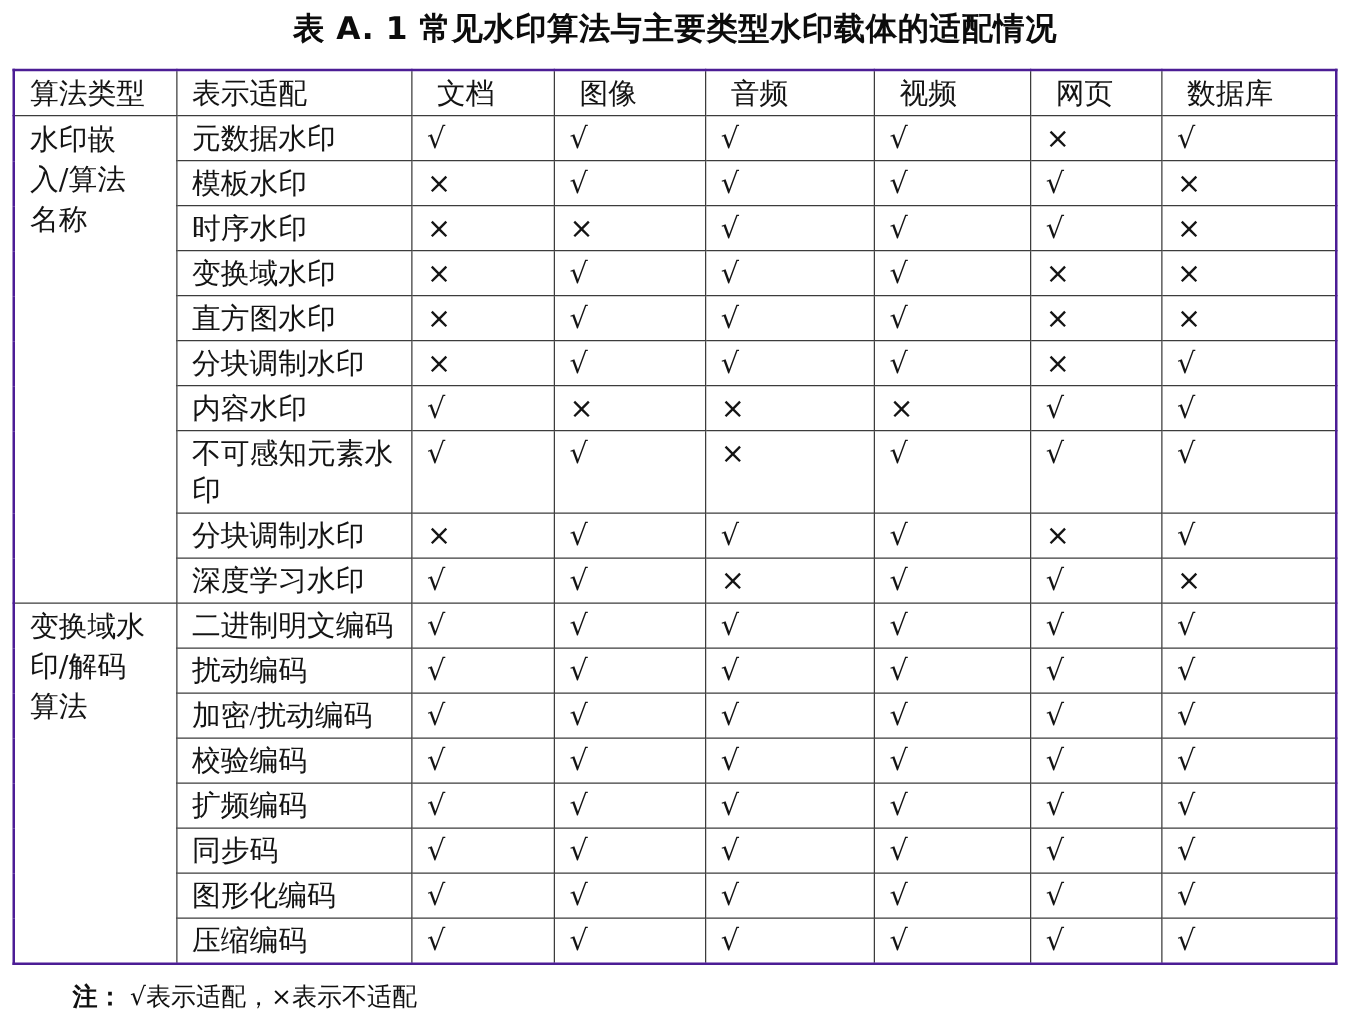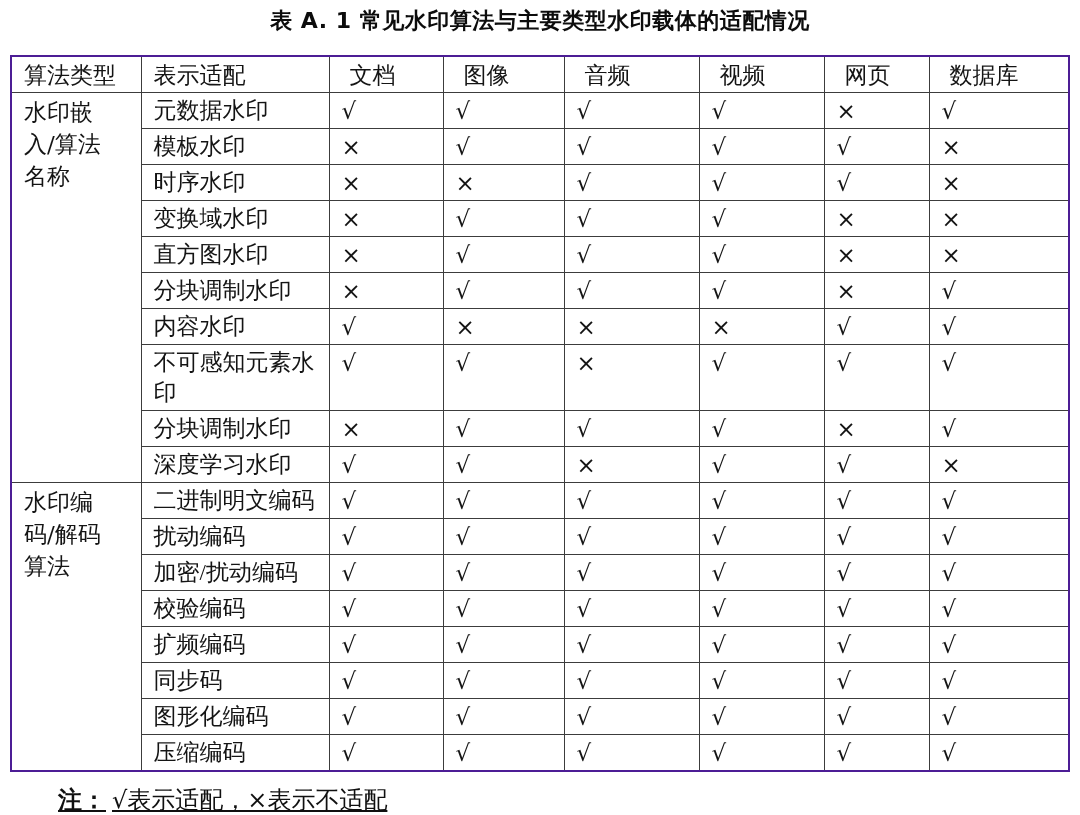--- a/index.html
+++ b/index.html
@@ -16,21 +16,21 @@
     font-family: "DejaVu Serif", "Liberation Serif", serif;
   }
   .doc-title {
     position: absolute;
     top: 6px;
     left: 0;
     width: 100%;
     text-align: center;
     font-family: "DejaVu Sans", "Liberation Sans", sans-serif;
     font-weight: 700;
-    font-size: 22px;
+    font-size: 25px;
     letter-spacing: 0.5px;
     color: #0c0c0c;
   }
   table.compat {
     position: absolute;
     left: 10px;
     top: 55px;
     width: 1058px;
     table-layout: fixed;
     border-collapse: collapse;
@@ -70,23 +70,22 @@
     font-size: 22px;
     padding-left: 2px;
     padding-right: 2px;
     font-family: "DejaVu Sans", "Liberation Sans", sans-serif;
     color: #1b1b1b;
   }
   .note {
     position: absolute;
     left: 58px;
     top: 784px;
-    font-size: 24px;
+    font-size: 20px;
     color: #101010;
-    text-decoration: underline;
   }
   .note .note-prefix {
     font-family: "DejaVu Sans", "Liberation Sans", sans-serif;
     font-weight: 700;
     margin-right: 6px;
   }
 </style>
 </head>
 <body>
 
@@ -204,21 +203,21 @@
         <td class="name-cell">深度学习水印</td>
         <td class="sym-cell">√</td>
         <td class="sym-cell">√</td>
         <td class="sym-cell">×</td>
         <td class="sym-cell">√</td>
         <td class="sym-cell">√</td>
         <td class="sym-cell">×</td>
       </tr>
       <tr>
         <td rowspan="8" class="group-cell">
-          <div class="group-label">水印编码/解码算法</div>
+          <div class="group-label">变换域水印/解码算法</div>
         </td>
         <td class="name-cell">二进制明文编码</td>
         <td class="sym-cell">√</td>
         <td class="sym-cell">√</td>
         <td class="sym-cell">√</td>
         <td class="sym-cell">√</td>
         <td class="sym-cell">√</td>
         <td class="sym-cell">√</td>
       </tr>
       <tr>

